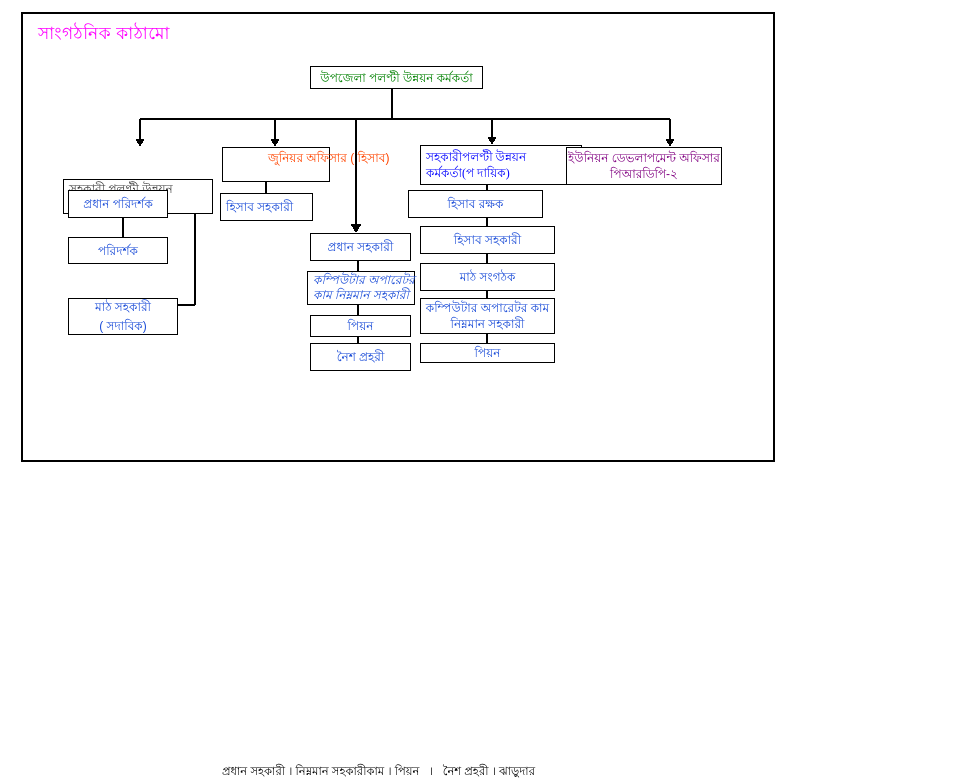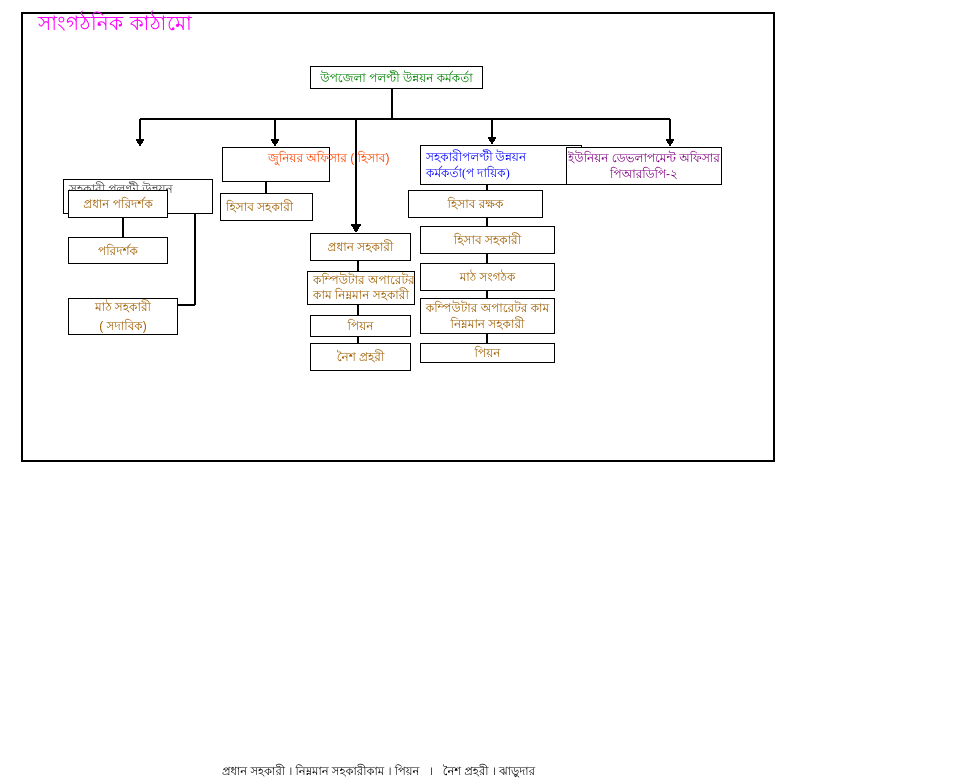--- a/index.html
+++ b/index.html
@@ -5,28 +5,28 @@
   html,body{margin:0;padding:0;background:#fff;}
   #stage{
     position:relative;width:980px;height:783px;background:#fff;overflow:hidden;
     font-family:"Liberation Sans",sans-serif;color:#000;
   }
   #frame{
     position:absolute;left:21px;top:12px;width:754px;height:450px;
     border:2px solid #000;background:#fff;box-sizing:border-box;
   }
   #title{
-    position:absolute;left:38px;top:8px;font-size:20px;color:#ff00ff;
+    position:absolute;left:38px;top:20px;font-size:17px;color:#ff00ff;
     letter-spacing:.5px;white-space:pre;
   }
   svg.wires{position:absolute;left:0;top:0;width:980px;height:783px;pointer-events:none;}
   .node{
     position:absolute;border:1px solid #000;background:#fff;box-sizing:border-box;
     display:flex;align-items:center;justify-content:center;text-align:center;
-    font-size:12px;line-height:16px;white-space:pre;color:#a16207;
+    font-size:12px;line-height:16px;white-space:pre;color:#1d4ed8;
   }
   .align-left{justify-content:flex-start;text-align:left;padding-left:5px;}
   .align-top{align-items:flex-start;padding-top:2px;padding-left:45px;}
   .c-red{color:#404040;margin-top:32px;}
   .c-orange{color:#ff4500;}
   .c-blue{color:#0000ff;font-family:Liberation Serif, serif;}
   .c-purple{color:#800080;}
   .c-green{color:#008000;}
   #footer{
     position:absolute;left:222px;top:763px;font-size:11.5px;white-space:pre;color:#000;
@@ -89,21 +89,21 @@
 পিআরডিপি-২</div>
 
   <div class="node" style="left:68px;top:190px;width:100px;height:28px;">প্রধান পরিদর্শক</div>
   <div class="node" style="left:68px;top:237px;width:100px;height:27px;">পরিদর্শক</div>
   <div class="node" style="left:68px;top:290px;width:110px;height:37px;line-height:19px;margin-top:8px;">মাঠ সহকারী
 ( সদাবিক)</div>
 
   <div class="node align-left" style="left:220px;top:193px;width:93px;height:28px;">হিসাব সহকারী</div>
 
   <div class="node" style="left:310px;top:233px;width:101px;height:28px;">প্রধান সহকারী</div>
-  <div class="node align-left" style="left:307px;top:271px;width:108px;height:34px;line-height:15px;">কম্পিউটার অপারেটর
+  <div class="node align-left" style="left:307px;top:271px;width:108px;height:34px;line-height:15px;font-style:italic;">কম্পিউটার অপারেটর
 কাম নিম্নমান সহকারী</div>
   <div class="node" style="left:310px;top:315px;width:101px;height:22px;">পিয়ন</div>
   <div class="node" style="left:310px;top:343px;width:101px;height:28px;">নৈশ প্রহরী</div>
 
   <div class="node" style="left:408px;top:190px;width:135px;height:28px;">হিসাব রক্ষক</div>
   <div class="node" style="left:420px;top:226px;width:135px;height:28px;">হিসাব সহকারী</div>
   <div class="node" style="left:420px;top:263px;width:135px;height:28px;">মাঠ সংগঠক</div>
   <div class="node" style="left:420px;top:298px;width:135px;height:36px;line-height:16px;">কম্পিউটার অপারেটর কাম
 নিম্নমান সহকারী</div>
   <div class="node" style="left:420px;top:343px;width:135px;height:20px;">পিয়ন</div>

